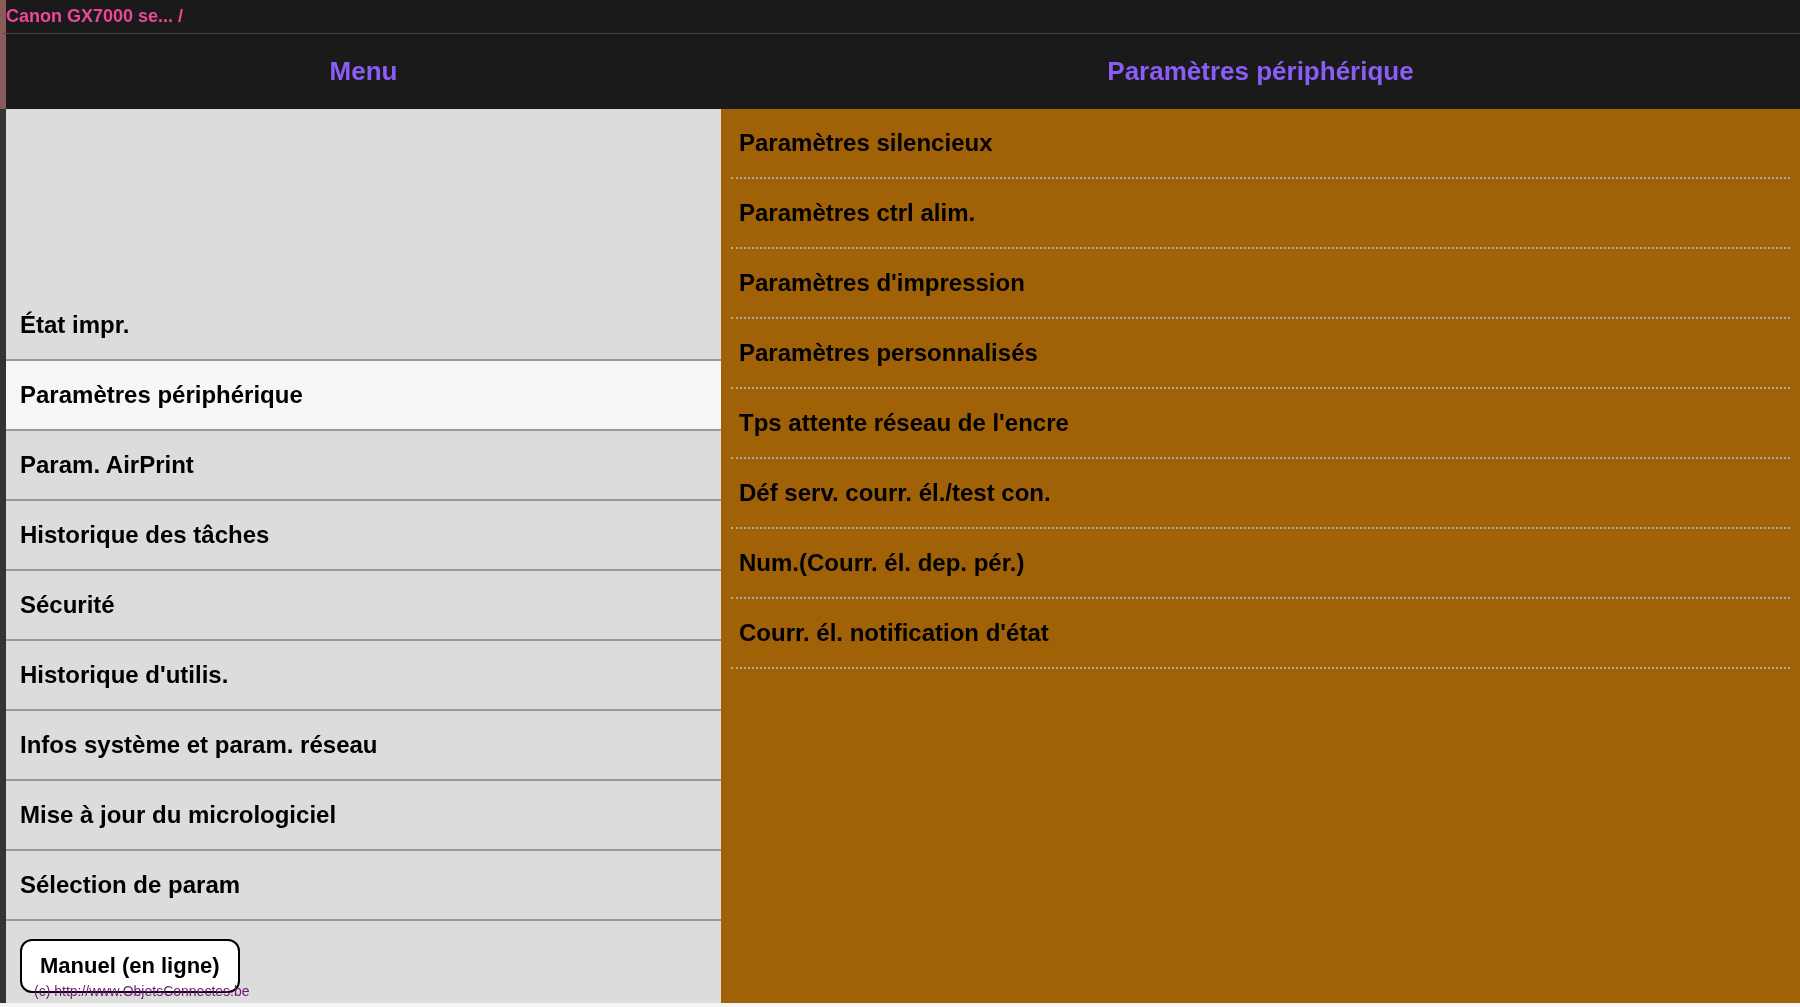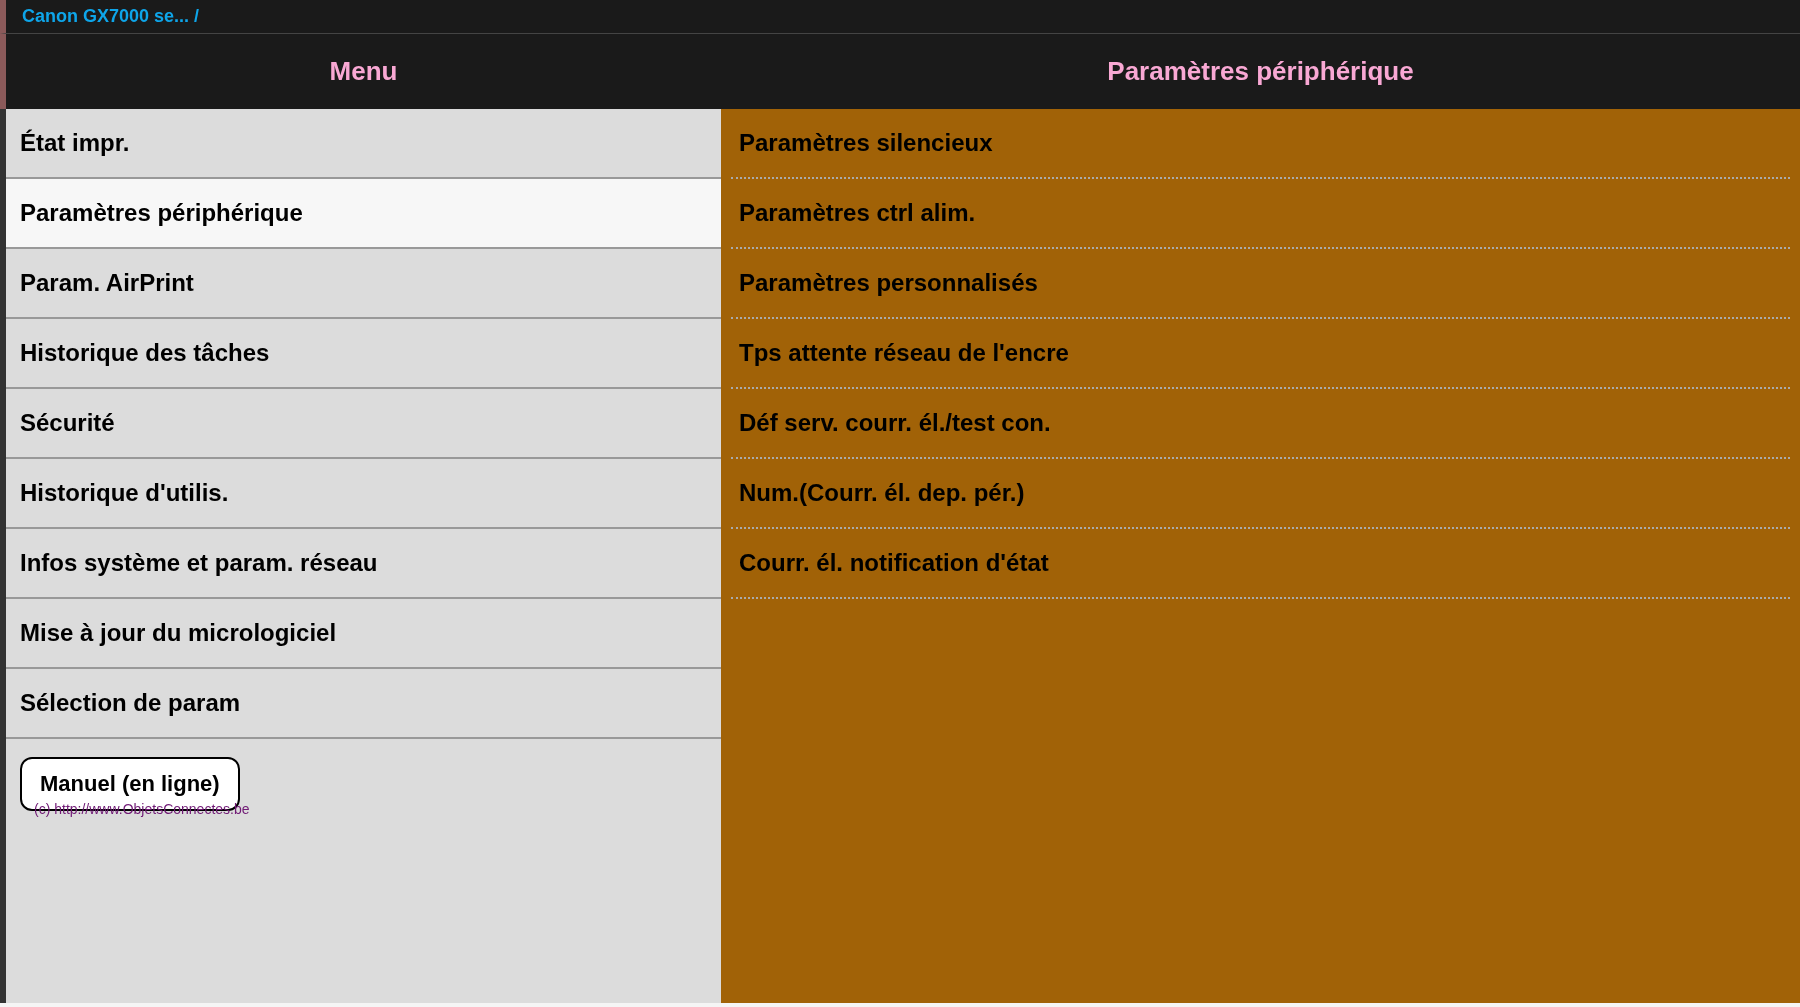--- a/index.html
+++ b/index.html
@@ -9,31 +9,31 @@
     }
     body {
       font-family: Arial, Helvetica, sans-serif;
       background: #f5f5f5;
       width: 1800px;
       height: 1007px;
       overflow: hidden;
     }
     .breadcrumb {
       background: #1a1a1a;
-      color: #0ea5e9;
-      padding: 6px 16px;
+      color: #ec4899;
+      padding: 6px 0;
       font-size: 18px;
       font-weight: bold;
       border-bottom: 1px solid #444;
       border-left: 6px solid #8b5a5a;
     }
     .header-row {
       display: flex;
       background: #1a1a1a;
-      color: #f9a8d4;
+      color: #8b5cf6;
     }
     .header-left {
       width: 721px;
       text-align: center;
       padding: 22px 0;
       font-size: 26px;
       font-weight: bold;
       border-left: 6px solid #8b5a5a;
       box-sizing: border-box;
     }
@@ -47,20 +47,21 @@
     .main-content {
       display: flex;
       height: calc(100% - 113px);
       border-left: 6px solid #333;
     }
     .sidebar {
       width: 715px;
       background: #dcdcdc;
       display: flex;
       flex-direction: column;
+      justify-content: flex-end;
     }
     .sidebar-item {
       padding: 20px 14px;
       font-size: 24px;
       font-weight: bold;
       color: #000;
       border-bottom: 2px solid #999;
       cursor: pointer;
       background: #dcdcdc;
     }
@@ -126,20 +127,21 @@
       </div>
     <div class="sidebar-footer">
       <button class="manual-button">Manuel (en ligne)</button>
       <div class="watermark">(c) http://www.ObjetsConnectes.be</div>
     </div>
   </div>
   <div class="content-panel">
     <div id="content-items">
         <div class="content-item">Paramètres silencieux</div>
         <div class="content-item">Paramètres ctrl alim.</div>
+        <div class="content-item">Paramètres d'impression</div>
         <div class="content-item">Paramètres personnalisés</div>
         <div class="content-item">Tps attente réseau de l'encre</div>
         <div class="content-item">Déf serv. courr. él./test con.</div>
         <div class="content-item">Num.(Courr. él. dep. pér.)</div>
         <div class="content-item">Courr. él. notification d'état</div>
       </div>
   </div>
 </div>
 
 </body></html>

